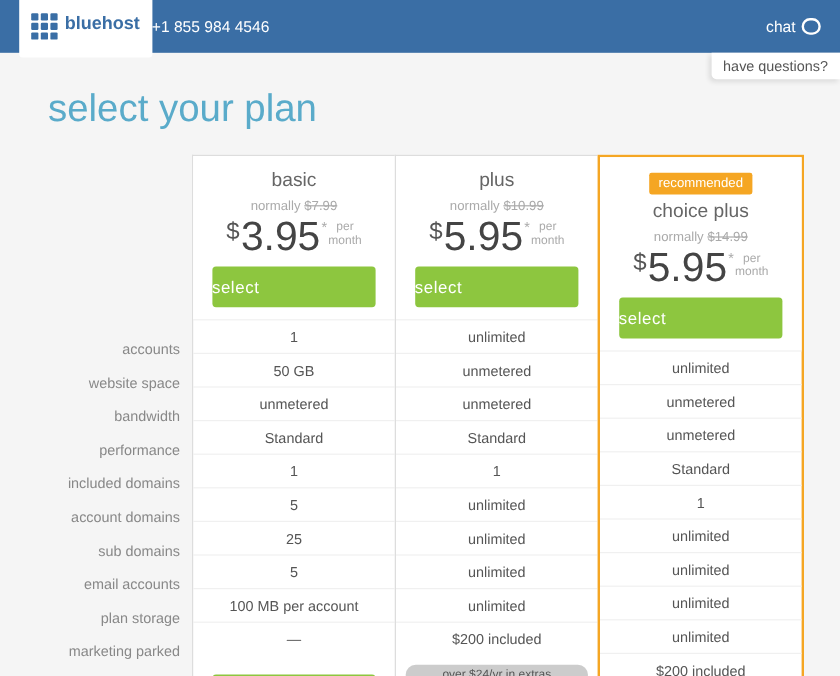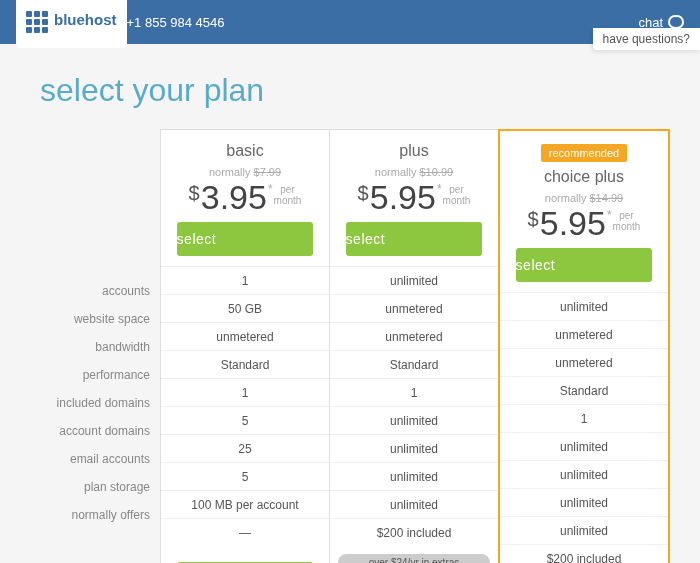--- a/index.html
+++ b/index.html
@@ -55,21 +55,21 @@
       width: 16px;
       height: 14px;
       border: 2px solid white;
       border-radius: 10px;
       position: relative;
       display: inline-block;
     }
     .have-questions {
       position: absolute;
       right: 0;
-      top: 28px;
+      top: 44px;
       background: white;
       padding: 4px 10px;
       font-size: 12px;
       color: #555;
       border-bottom-left-radius: 4px;
       box-shadow: -2px 2px 4px rgba(0,0,0,0.1);
     }
 
     
     .page-title {
@@ -265,23 +265,24 @@
 <div class="plans-area">
 
   <div class="feature-labels">
 
     <div class="feature-label">accounts</div>
     <div class="feature-label">website space</div>
     <div class="feature-label">bandwidth</div>
     <div class="feature-label">performance</div>
     <div class="feature-label">included domains</div>
     <div class="feature-label">account domains</div>
+    <div class="feature-label">sub domains</div>
     <div class="feature-label">email accounts</div>
     <div class="feature-label">plan storage</div>
-    <div class="feature-label">normally offers</div>
+    <div class="feature-label">marketing parked</div>
   </div>
 
   <div class="plans-columns">
 
     <div class="plan-col">
       <div class="plan-header">
         <div class="plan-name">basic</div>
         <div class="plan-normally">
           <span>normally</span>
           <s>$7.99</s>

